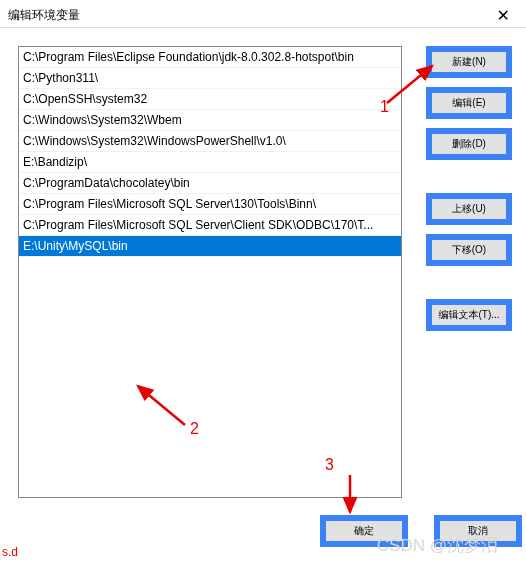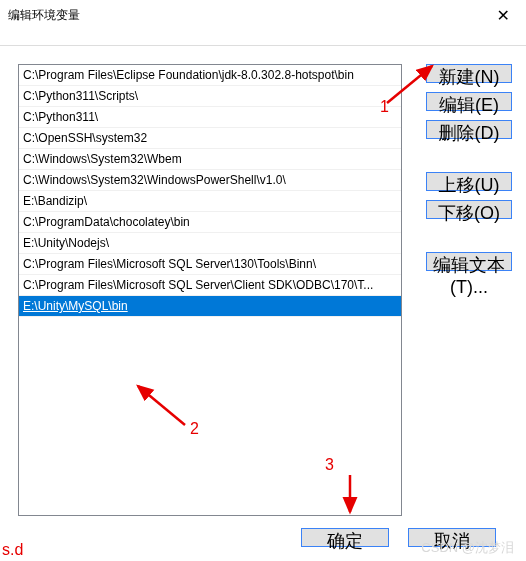--- a/index.html
+++ b/index.html
@@ -1,54 +1,52 @@
 <!DOCTYPE html>
 <html><head>
 <meta charset="utf-8">
 <style>
 * { box-sizing: border-box; margin: 0; padding: 0; }
 body { font-family: "Microsoft YaHei", Tahoma, sans-serif; font-size: 12px; background: #fff; width: 526px; height: 561px; position: relative; }
-.titlebar { display: flex; align-items: center; justify-content: space-between; padding: 6px 8px 20px 8px; border-bottom: 1px solid #ddd; }
+.titlebar { display: flex; align-items: center; justify-content: space-between; padding: 6px 8px 2px 8px; border-bottom: 1px solid #ddd; }
 .title { font-size: 12px; }
 .close-btn { font-size: 16px; padding: 0 8px; cursor: pointer; }
 .content { padding: 18px 14px 0 18px; display: flex; gap: 24px; }
 .list-wrap { flex: 1; border: 1px solid #828790; background: #fff; height: 452px; overflow: hidden; }
 .list { width: 100%; }
 .row { padding: 2px 4px; height: 21px; line-height: 17px; white-space: nowrap; overflow: hidden; text-overflow: ellipsis; border-bottom: 1px solid #f0f0f0; }
-.row.selected { background: #0078d7; color: #fff; text-decoration: underline; }
+.row.selected { background: #0078d7; color: #fff; }
 .btncol { width: 86px; display: flex; flex-direction: column; }
-.btn { height: 19px; border: 1px solid #3b82f6; background: #e1e1e1; font-size: 18px; cursor: pointer; margin-bottom: 9px; }
+.btn { height: 32px; border: 6px solid #3b82f6; background: #e1e1e1; font-size: 10px; cursor: pointer; margin-bottom: 9px; }
 .gap-lg { height: 24px; }
-.footer { position: absolute; bottom: 14px; right: 30px; display: flex; gap: 19px; align-items: flex-end; }
+.footer { position: absolute; bottom: 14px; right: 4px; display: flex; gap: 26px; align-items: flex-end; }
 .footer .btn { width: 88px; margin: 0; }
 .annot { position: absolute; color: #e60000; font-family: Arial, sans-serif; font-size: 16px; pointer-events: none; }
 .arrow { position: absolute; pointer-events: none; }
-.watermark1 { position: absolute; bottom: 4px; right: 12px; color: #d8d8d8; font-size: 13px; }
-.watermark2 { position: absolute; bottom: 2px; left: 2px; color: #e60000; font-size: 16px; }
+.watermark1 { position: absolute; bottom: 4px; right: 28px; color: #d8d8d8; font-size: 17px; }
+.watermark2 { position: absolute; bottom: 2px; left: 2px; color: #e60000; font-size: 12px; }
 </style>
 </head>
 <body>
 
 <div class="titlebar">
   <span class="title">编辑环境变量</span>
   <span class="close-btn">✕</span>
 </div>
 
 <div class="content">
   <div class="list-wrap">
     <div class="list" id="path-list">
         <div class="row">C:\Program Files\Eclipse Foundation\jdk-8.0.302.8-hotspot\bin</div>
-        <div class="row">C:\Python311\Scripts\</div>
         <div class="row">C:\Python311\</div>
         <div class="row">C:\OpenSSH\system32</div>
         <div class="row">C:\Windows\System32\Wbem</div>
         <div class="row">C:\Windows\System32\WindowsPowerShell\v1.0\</div>
         <div class="row">E:\Bandizip\</div>
         <div class="row">C:\ProgramData\chocolatey\bin</div>
-        <div class="row">E:\Unity\Nodejs\</div>
         <div class="row">C:\Program Files\Microsoft SQL Server\130\Tools\Binn\</div>
         <div class="row">C:\Program Files\Microsoft SQL Server\Client SDK\ODBC\170\T...</div>
         <div class="row selected">E:\Unity\MySQL\bin</div>
       </div>
   </div>
   <div class="btncol">
     <button class="btn">新建(N)</button>
     <button class="btn">编辑(E)</button>
     <button class="btn">删除(D)</button>
     <div class="gap-lg"></div>

